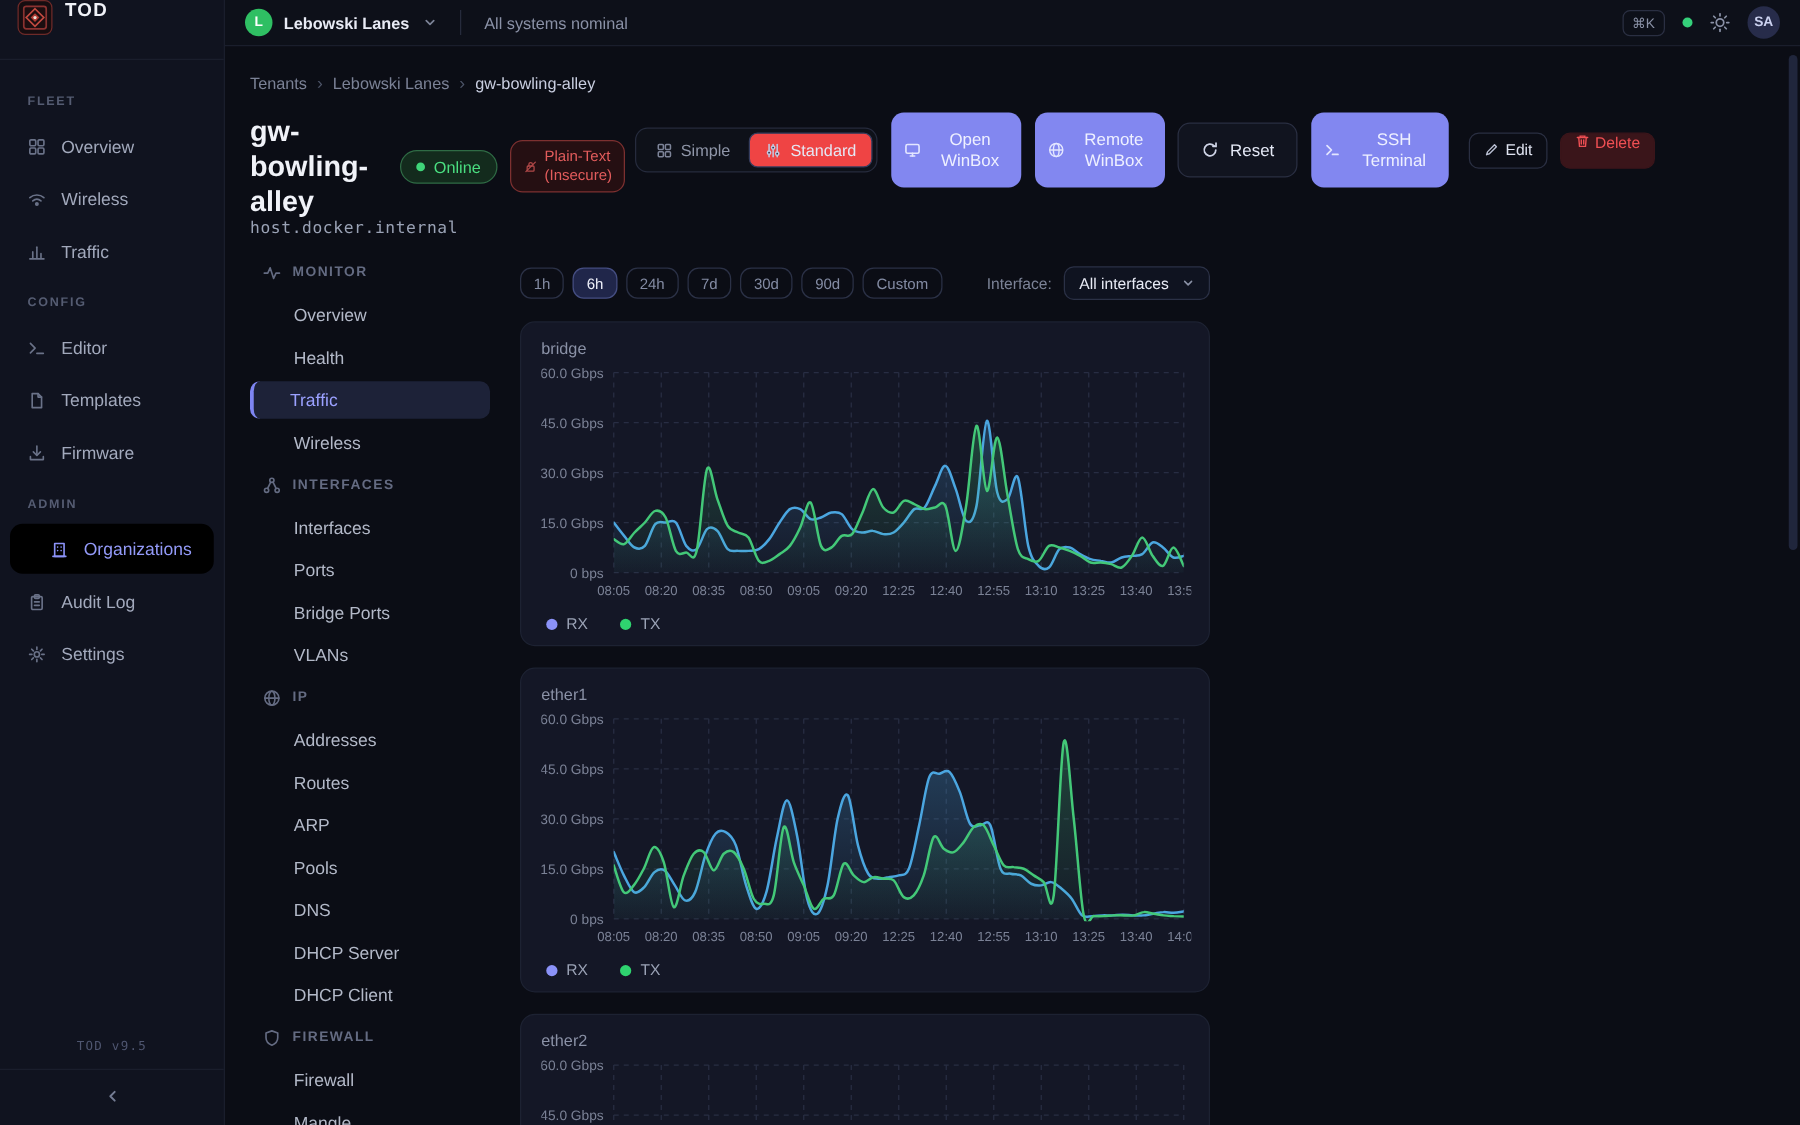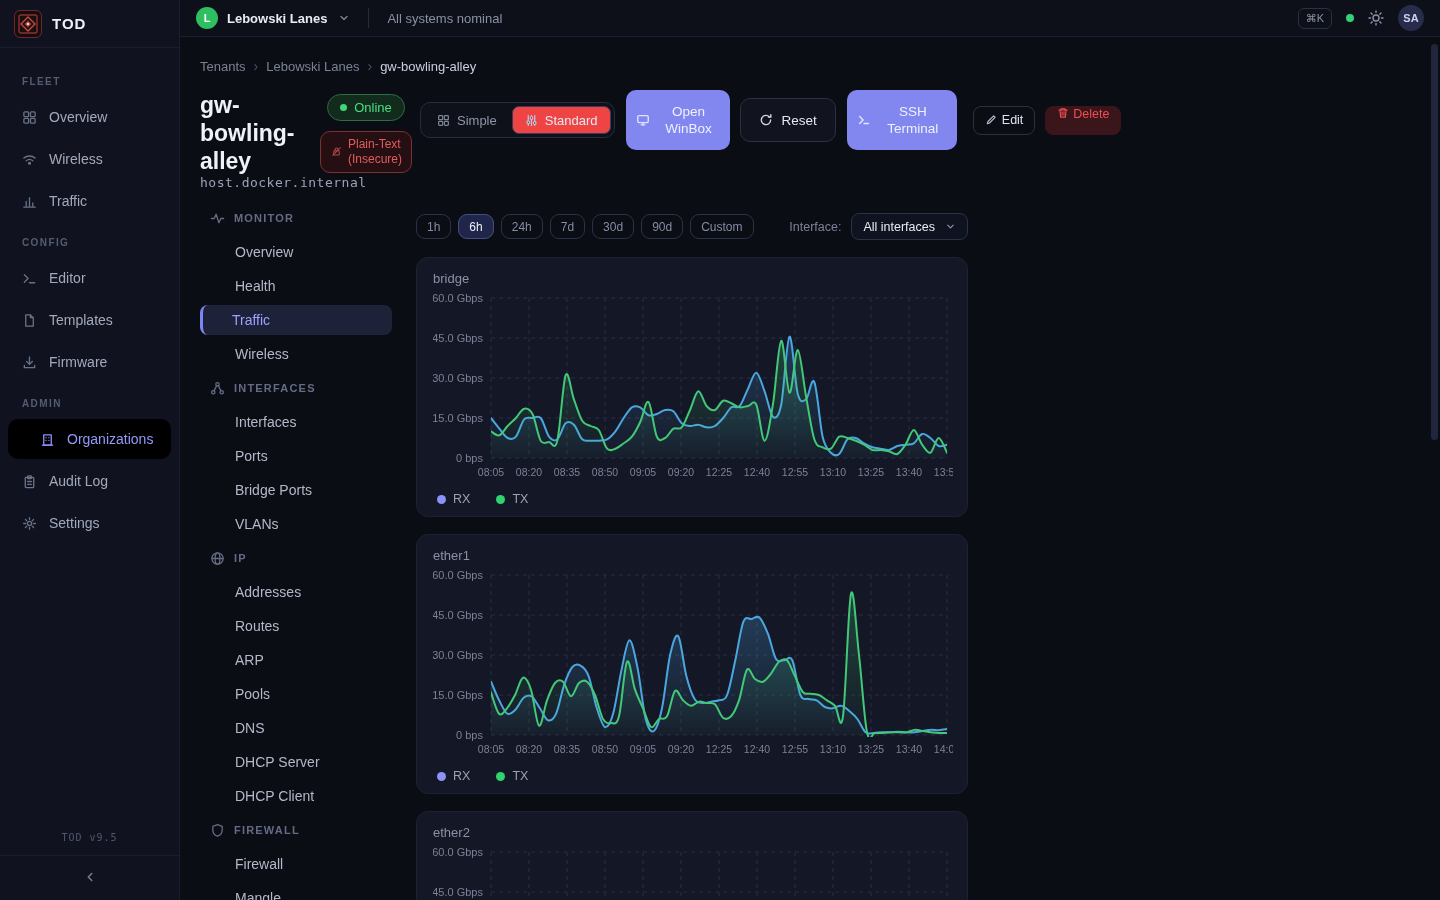--- a/index.html
+++ b/index.html
@@ -10,21 +10,21 @@
     display:flex;
   }
   svg { display:block; }
 
   
   .sidebar {
     width:180px; min-width:180px; height:900px;
     background:#10131f; border-right:1px solid #1a1e2c;
     display:flex; flex-direction:column;
   }
-  .logo-row { height:48px; display:flex; align-items:center; gap:10px; padding:0 14px;
+  .logo-row { height:48px; display:flex; align-items:flex-start; gap:10px; padding:0 14px;
     border-bottom:1px solid #1a1e2c; }
   .logo-box { width:28px; height:28px; border-radius:6px; background:#160d10;
     border:1px solid #6e2a28; display:flex; align-items:center; justify-content:center; }
   .logo-title { font-size:15px; font-weight:bold; letter-spacing:1px; color:#f0f2f8; }
   .side-nav { flex:1; padding:14px 8px 0 8px; }
   .side-section-label { font-size:10px; letter-spacing:1.4px; color:#555c72;
     padding:14px 14px 8px 14px; font-weight:bold; }
   .side-item { display:flex; align-items:center; gap:12px; height:40px; margin:2px 0;
     padding:0 14px; border-radius:10px; color:#a2a9bc; font-size:14px; cursor:pointer; }
   .side-item .ic { color:#6a7288; display:flex; }
@@ -61,21 +61,21 @@
 
   .breadcrumb { display:flex; align-items:center; gap:8px; font-size:13px; color:#7b8296; }
   .crumb { cursor:pointer; }
   .crumb.current { color:#c9cee0; cursor:default; }
   .crumb-sep { color:#4d5468; font-size:14px; }
 
   
   .device-header { display:flex; align-items:center; margin-top:17px; }
   .device-title { width:106px; font-size:23px; font-weight:bold; line-height:28px;
     color:#f0f2f8; overflow-wrap:break-word; }
-  .badges { display:flex; align-items:center; gap:10px; margin-left:14px;flex-direction:column; }
+  .badges { display:flex; align-items:center; gap:10px; margin-left:14px; }
   .badge-online { display:flex; align-items:center; gap:7px; height:27px; padding:0 12px;
     border:1px solid #2f6b45; background:#132b1d; border-radius:14px;
     color:#4ade80; font-size:13px; }
   .badge-online .dot { width:7px; height:7px; border-radius:50%; background:#3fd579; }
   .badge-insecure { display:flex; align-items:center; gap:6px; padding:5px 10px;
     border:1px solid #7c3030; background:#250f12; border-radius:10px;
     color:#e25c5c; font-size:12px; line-height:15px; width:92px; }
   .badge-insecure .ic { color:#b04848; display:flex; }
 
   .actions { display:flex; align-items:center; margin-left:8px; margin-top:-26px; height:60px; }
@@ -367,20 +367,30 @@
           <span class="ic">
             <svg width="14" height="14" viewBox="0 0 16 16" fill="none" stroke="currentColor" stroke-width="1.5" stroke-linecap="round">
               <rect x="2" y="3" width="12" height="8" rx="1.5"></rect>
                 <line x1="6" y1="13.5" x2="10" y2="13.5"></line>
                 <line x1="8" y1="11" x2="8" y2="13.5"></line>
             </svg>
           </span>
           <span class="txt">Open WinBox</span>
         </button>
 
+        <button class="btn-primary">
+          <span class="ic">
+            <svg width="14" height="14" viewBox="0 0 16 16" fill="none" stroke="currentColor" stroke-width="1.3">
+              <circle cx="8" cy="8" r="6"></circle>
+                <line x1="2" y1="8" x2="14" y2="8"></line>
+                <ellipse cx="8" cy="8" rx="2.6" ry="6"></ellipse>
+            </svg>
+          </span>
+          <span class="txt">Remote WinBox</span>
+        </button>
 
         <button class="btn-outline">
           <span class="ic">
             <svg width="14" height="14" viewBox="0 0 16 16" fill="none" stroke="currentColor" stroke-width="1.6" stroke-linecap="round">
               <path d="M13.3 8a5.3 5.3 0 1 1-1.5-3.7"></path>
               <polyline points="13.5 1.8 13.5 4.6 10.7 4.6"></polyline>
             </svg>
           </span>
           <span>Reset</span>
         </button>

